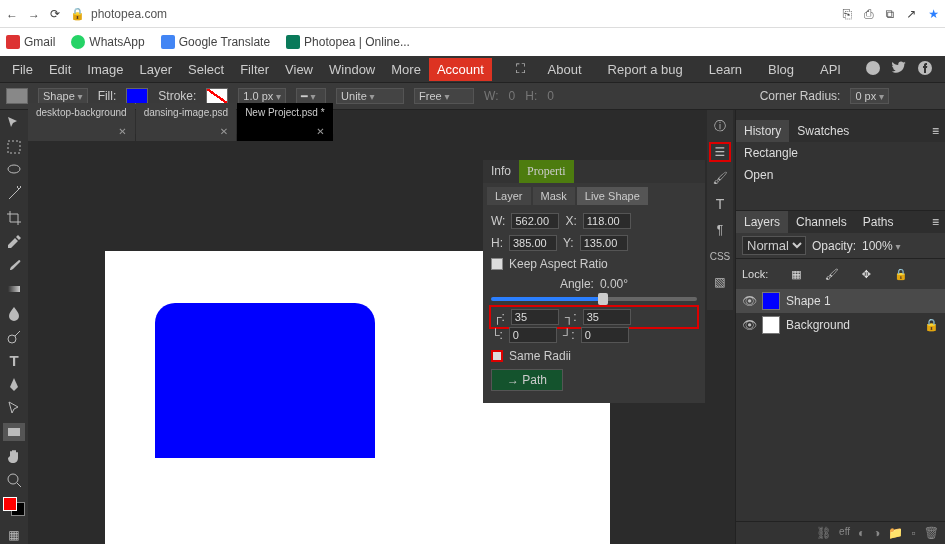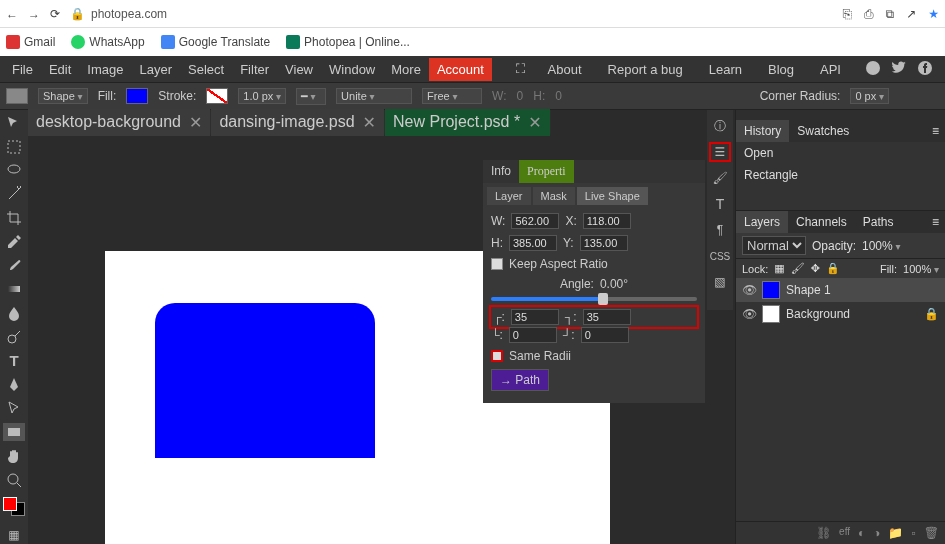--- a/index.html
+++ b/index.html
@@ -33,22 +33,22 @@
   
   .toolbar-left { position: absolute; left: 0; top: 54px; width: 28px; background: #333; height: calc(100% - 54px); display: flex; flex-direction: column; align-items: center; padding-top: 4px; gap: 6px;}
   .tool { width: 22px; height: 20px; display: flex; align-items: center; justify-content: center; cursor: pointer; color: #bbb;}
   .tool svg { width: 16px; height: 16px; }
   .tool.active { background: #555;}
   .color-swatch-stack { position: relative; width: 22px; height: 22px; margin-top: 2px;}
   .color-fg { position:absolute; width:14px; height:14px; background:#f00; border:1px solid #fff; top:0; left:0;}
   .color-bg { position:absolute; width:14px; height:14px; background:#000; border:1px solid #888; bottom:0; right:0;}
   
   .tabs-bar { position: absolute; left: 28px; top: 54px; height: 24px; background: #2e2e2e; display: flex; align-items: center;}
-  .tab { background: #3b3b3b; padding: 4px 8px; display: flex; align-items: flex-start; gap: 8px; margin-right: 1px; color: #ccc; font-size: 16px;}
-  .tab.active { background: #14532d;}
+  .tab { background: #3b3b3b; padding: 4px 8px; display: flex; align-items: flex-end; gap: 8px; margin-right: 1px; color: #ccc; font-size: 10px; flex-direction: column;}
+  .tab.active { background: #000000;}
   .tab .close { cursor: pointer; color: #999;}
   
   .canvas { position: absolute; left: 105px; top: 195px; width: 505px; height: 295px; background: #fff;}
   .shape-rect { position: absolute; left: 50px; top: 52px; width: 220px; height: 155px; background: #0000ff; border-top-left-radius: 20px; border-top-right-radius: 20px;}
   
   
   .panel-right-strip { position:absolute; right: 212px; top: 54px; width: 26px; background: #333; height: 200px; display:flex; flex-direction:column; align-items:center; gap: 6px; padding-top: 6px;}
   .strip-icon { width:22px; height:20px; display:flex; align-items:center; justify-content:center; color:#bbb;}
   .strip-icon.hl { border: 2px solid #d00;}
   
@@ -60,38 +60,38 @@
   .subtab { padding: 3px 8px; background: #444;}
   .subtab.active { background: #555;}
   .panel-body { padding: 6px 8px; font-size: 12px;}
   .row { display:flex; align-items:center; gap: 6px; margin-bottom: 6px;}
   .row input[type=text] { background: #2b2b2b; color: #ddd; border: 1px solid #555; width: 48px; padding: 1px 3px; font-size: 11px;}
   .checkbox { width:12px; height: 12px; background: #ddd; display:inline-block; border:1px solid #888;}
   .hl-box { border: 2px solid #d00; padding: 2px; margin:-2px; display:flex; gap:6px;align-items:center;}
   .slider { width:100%; height:4px; background:linear-gradient(to right,#2b7fff 52%, #666 52%); position:relative; border-radius:2px;}
   .slider .thumb{ position:absolute; left:52%; top:-4px; width:10px; height:12px; background:#ccc; border-radius:2px;}
   
-  .path-btn { background:#4c1d95; padding:3px 8px; display:inline-block; border:1px solid #555;}
+  .path-btn { background:#14532d; padding:3px 15px; display:inline-block; border:1px solid #555;}
   
   
   .sidepanel { position:absolute; right:0; top:54px; width: 210px; background:#333; height: calc(100% - 54px); display:flex; flex-direction:column; border-left:1px solid #222;}
   .sidepanel .hdr { display:flex; background:#2e2e2e; font-size:12px;}
   .sidepanel .hdr span { padding:4px 8px;margin-top:10px;}
   .sidepanel .hdr span.active { background:#444;}
   .history-list { font-size:12px;}
   .history-list div { padding:4px 8px;}
   .history-list div.sel { background:#4a4a4a;}
   
   .layers-block { margin-top: 24px; border-top: 1px solid #222;}
   .layers-tabs { display:flex; background:#2e2e2e; font-size:12px;}
   .layers-tabs span { padding:4px 8px;}
   .layers-tabs span.active { background:#444;}
   .layers-opts { display:flex; align-items:center; padding: 3px 6px; gap:6px; background:#383838;}
   .layers-opts select { background:#2b2b2b; color:#ccc; border:1px solid #555; font-size:13px;}
-  .lock-row { display:flex; align-items:center; padding:3px 6px; gap:6px; background:#383838; font-size:11px; border-top:1px solid #222;}
+  .lock-row { display:flex; align-items:center; padding:3px 6px; gap:23px; background:#383838; font-size:11px; border-top:1px solid #222;}
   .lock-row .spacer { flex:1;}
   
   .layer-item { display:flex; align-items:center; padding:3px 6px; gap:6px;}
   .layer-item.sel { background:#4a4a4a;}
   .layer-thumb { width:18px; height:18px; border:1px solid #777; background:#fff; display:inline-block;}
   .layer-thumb.blue { background:#00f;}
   .eye { width:14px; height:14px; color:#bbb;}
   
   .bottom-row { margin-top:auto; padding:4px 6px; display:flex; justify-content:flex-end; gap:8px; color:#888; border-top:1px solid #222;}
   
@@ -179,21 +179,21 @@
     <span class="opt-color" style="background:#888"></span>
     <span class="opt-select drop">Shape</span>
     <span>Fill:</span>
     <span class="opt-color" style="background:#00f"></span>
     <span>Stroke:</span>
     <span class="opt-color" style="background:#fff;position:relative">
         <span style="position:absolute;left:0;top:0;right:0;bottom:0;background:linear-gradient(to top right,transparent 45%,red 45%,red 55%,transparent 55%)"></span>
       </span>
     <span class="opt-select drop">1.0 px</span>
     <span class="opt-select drop" style="width:30px">━</span>
-    <span class="opt-select drop" style="width:76px">Unite</span>
+    <span class="opt-select drop" style="width:68px">Unite</span>
     <span class="opt-select drop" style="width:60px">Free</span>
     <span class="dim">W:</span>
     <span class="dim">0</span>
     <span class="dim">H:</span>
     <span class="dim">0</span>
     <span style="margin-left:auto">Corner Radius:</span>
     <span class="opt-select drop">0 px</span>
     <span style="width:40px"></span>
   </div>
 
@@ -376,22 +376,22 @@
     <div class="strip-icon">▧</div>
   </div>
 
   <div class="sidepanel">
     <div class="hdr">
       <span class="active">History</span>
       <span>Swatches</span>
       <span style="margin-left:auto;padding:4px 6px">≡</span>
     </div>
     <div class="history-list">
+      <div>Rectangle</div>
       <div>Open</div>
-      <div>Rectangle</div>
     </div>
 
     <div class="layers-block">
       <div class="layers-tabs">
         <span class="active">Layers</span>
         <span>Channels</span>
         <span>Paths</span>
         <span style="margin-left:auto;padding:4px 6px">≡</span>
       </div>
       <div class="layers-opts">

